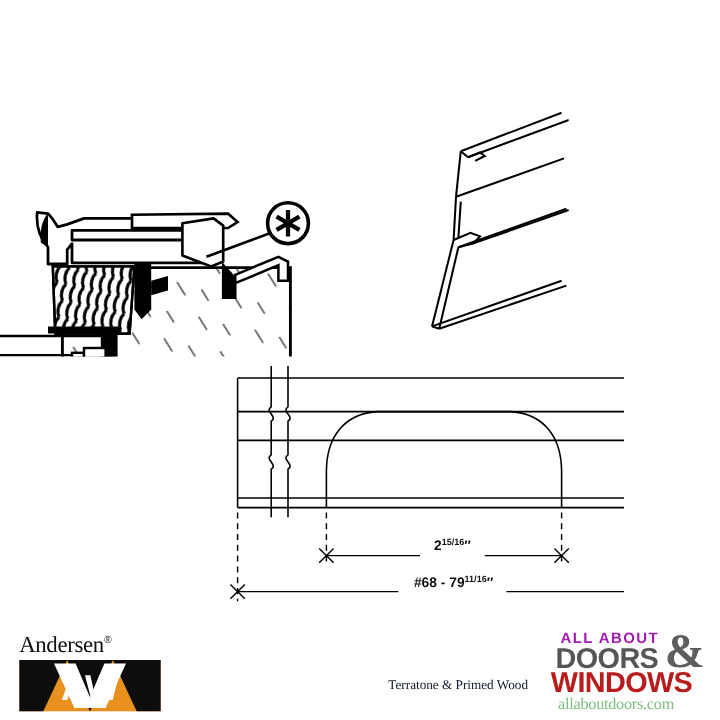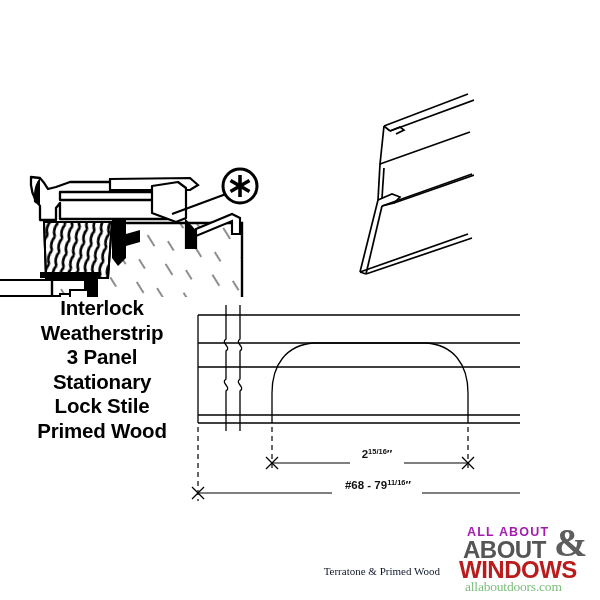--- a/index.html
+++ b/index.html
@@ -230,33 +230,40 @@
         <path d="M8 132 L8 206" stroke-dasharray="5,4"></path>
         <path d="M8 198 L142 198"></path>
         <path d="M232 198 L330 198"></path>
         <path d="M2 192 L14 204"></path>
         <path d="M2 204 L14 192"></path>
       </g>
       <text x="188" y="194" text-anchor="middle" font-family="Liberation Sans, sans-serif" font-size="11.5" font-weight="bold" fill="#111">#68 - 79<tspan font-size="7.5" dy="-4">11</tspan><tspan font-size="7.5">/</tspan><tspan font-size="7.5">16</tspan><tspan dy="4">″</tspan></text>
     </svg>
   </div>
 
-  <div id="title-block">
-    <span class="tline">Interlock</span>
-    <span class="tline">Weatherstrip</span>
-    <span class="tline">3 Panel</span>
-    <span class="tline">Stationary</span>
-    <span class="tline">Lock Stile</span>
-    <span class="tline">Primed Wood</span>
-  </div>
 
   <div id="caption">Terratone &amp; Primed Wood</div>
 
+  <div id="andersen-logo">
+    <div id="andersen-wordmark"><span>Andersen</span><span class="regmark">®</span></div>
+    <div id="andersen-mark">
+      <svg width="118" height="43" viewBox="0 0 118 43" xmlns="http://www.w3.org/2000/svg">
+        <rect x="0" y="0" width="118" height="43" fill="#E8911F"></rect>
+        <path d="M0 0 L40 0 L20 43 L0 43 Z" fill="#0D0D0D"></path>
+        <path d="M78 0 L118 0 L118 43 L98 43 Z" fill="#0D0D0D"></path>
+        <path d="M40 0 L78 0 L59 43 Z" fill="#0D0D0D"></path>
+        <path d="M29 3 L47 3 L59 31 L71 3 L89 3 L72 40 L59 40 L46 40 Z" fill="#ffffff"></path>
+        <path d="M39 5 L48 5 L59 33 L53 40 Z" fill="#0D0D0D" opacity="0"></path>
+        <text x="59" y="33" text-anchor="middle" font-family="Liberation Sans, sans-serif" font-size="30" font-weight="bold" fill="#ffffff">AW</text>
+      </svg>
+      <span id="andersen-tm">TM</span>
+    </div>
+  </div>
 
   <div id="aad-logo">
     <div id="aad-allabout">ALL ABOUT</div>
     <div id="aad-amp">&amp;</div>
-    <div id="aad-doors">ABOUT</div>
+    <div id="aad-doors">DOORS</div>
     <div id="aad-windows">WINDOWS</div>
     <div id="aad-url">allaboutdoors.com</div>
   </div>
 
 </div>
 
 </body></html>

